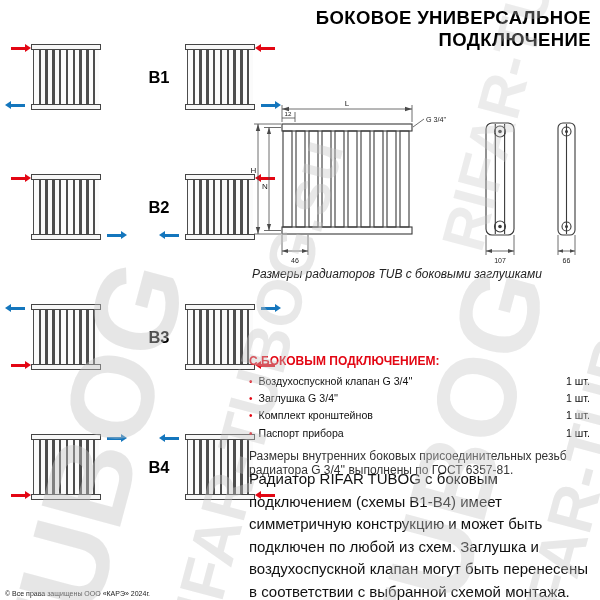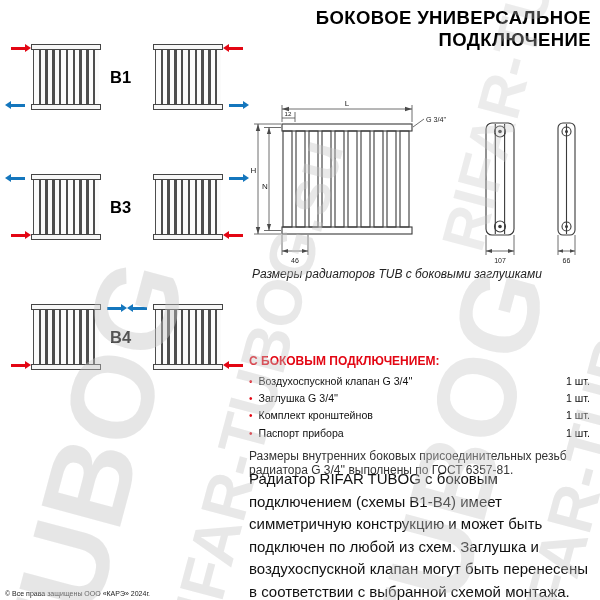--- a/index.html
+++ b/index.html
@@ -22,21 +22,21 @@
   
   .schemes{position:absolute;left:10px;top:44px;z-index:3;display:flex;flex-direction:column;gap:64px;}
   .scheme-row{display:flex;align-items:center;gap:9px;padding:0 21px;}
   .radiator{position:relative;width:70px;height:66px;}
   .tubes{position:absolute;left:2px;right:2px;top:5px;bottom:5px;
          background:repeating-linear-gradient(90deg,#4d4d4d 0 1.2px,#fbfbfb 1.2px 5.6px,#4d4d4d 5.6px 6.8px);}
   .radiator::before,.radiator::after{content:"";position:absolute;left:0;right:0;height:6px;
          background:#f7f7f7;border:1.4px solid #454545;box-sizing:border-box;z-index:1;}
   .radiator::before{top:0;}
   .radiator::after{bottom:0;}
-  .scheme-label{width:34px;font-weight:700;font-size:16.5px;color:#000;}
+  .scheme-label{width:34px;text-align:center;font-weight:700;font-size:16.5px;color:#000;margin-left:32px;}
 
   .arrow{position:absolute;width:14px;height:3px;background:currentColor;z-index:2;}
   .arrow.red{color:var(--red,#e30613);}
   .arrow.blue{color:var(--blue,#1476bd);}
   .arrow::after{content:"";position:absolute;top:50%;margin-top:-4.5px;width:0;height:0;
          border-top:4.5px solid transparent;border-bottom:4.5px solid transparent;}
   .arrow.point-right::after{left:100%;border-left:6px solid currentColor;}
   .arrow.point-left::after{right:100%;border-right:6px solid currentColor;}
   .pos-top-left{left:-20px;top:3px;}
   .pos-bottom-left{left:-20px;bottom:3px;}
@@ -89,20 +89,33 @@
         <div class="radiator">
           <span class="tubes"></span>
           <span class="arrow red pos-top-left point-right"></span>
           <span class="arrow blue pos-bottom-left point-left"></span>
         </div>
         <div class="scheme-label">В1</div>
         <div class="radiator">
           <span class="tubes"></span>
           <span class="arrow red pos-top-right point-left"></span>
           <span class="arrow blue pos-bottom-right point-right"></span>
+        </div>
+      </div>
+      <div class="scheme-row">
+        <div class="radiator">
+          <span class="tubes"></span>
+          <span class="arrow red pos-top-left point-right"></span>
+          <span class="arrow blue pos-bottom-right point-right"></span>
+        </div>
+        <div class="scheme-label">В2</div>
+        <div class="radiator">
+          <span class="tubes"></span>
+          <span class="arrow red pos-top-right point-left"></span>
+          <span class="arrow blue pos-bottom-left point-left"></span>
         </div>
       </div>
       <div class="scheme-row">
         <div class="radiator">
           <span class="tubes"></span>
           <span class="arrow red pos-bottom-left point-right"></span>
           <span class="arrow blue pos-top-left point-left"></span>
         </div>
         <div class="scheme-label">В3</div>
         <div class="radiator">

